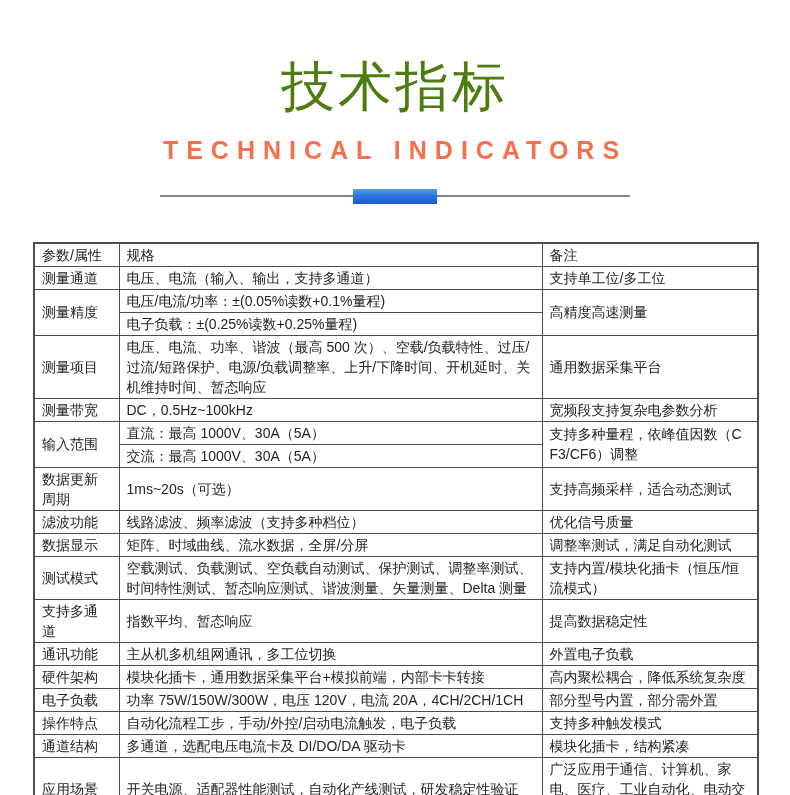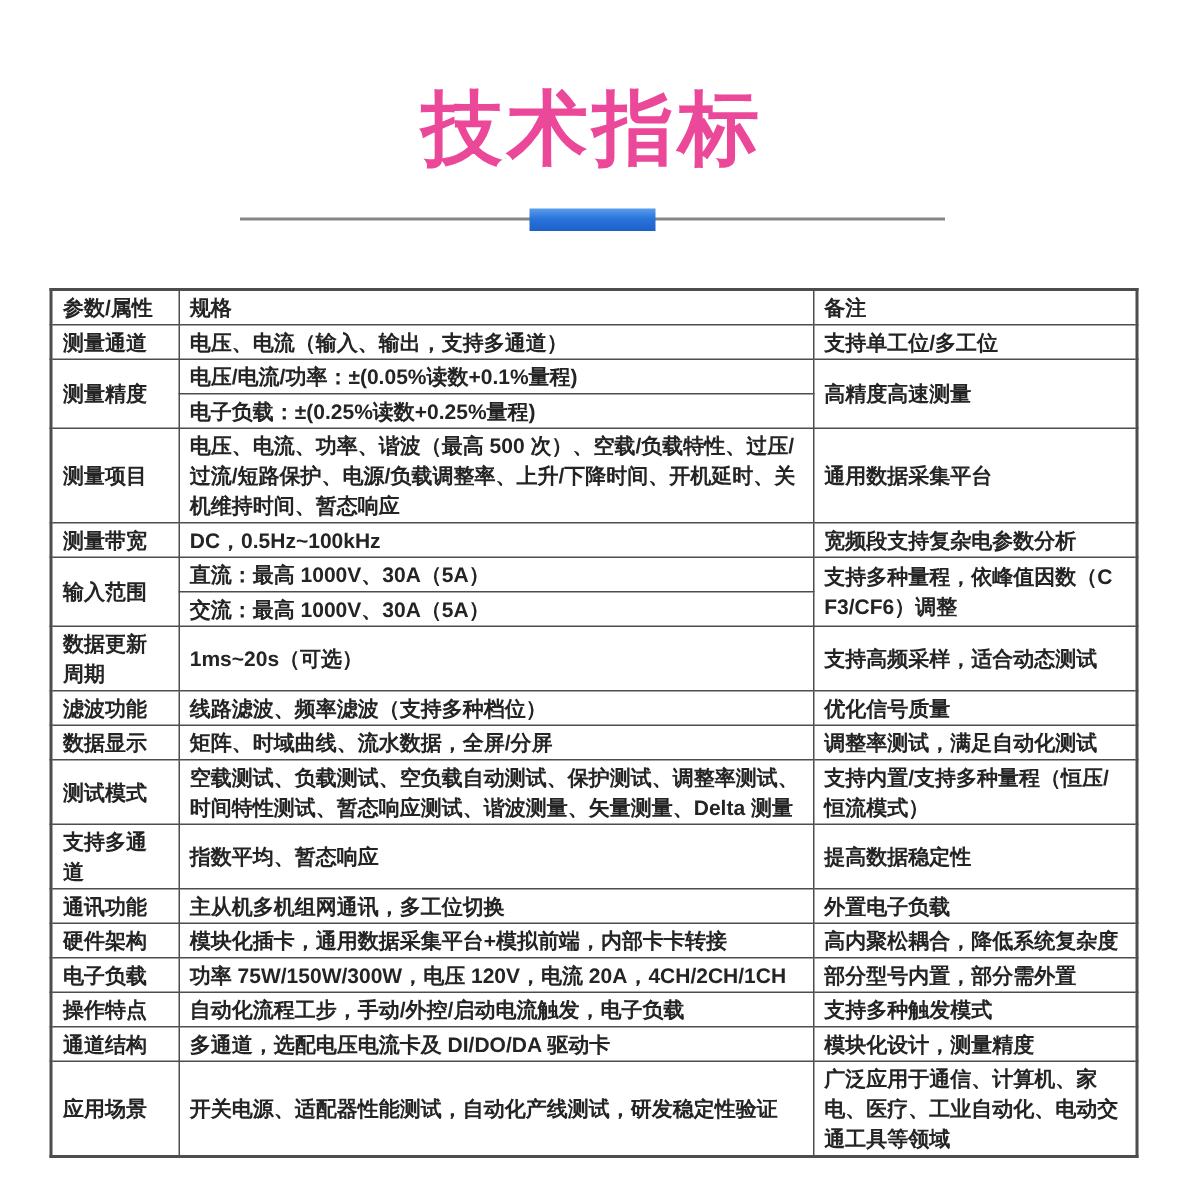--- a/index.html
+++ b/index.html
@@ -11,23 +11,23 @@
     overflow: hidden;
     font-family: "Liberation Sans", "DejaVu Sans", sans-serif;
   }
   .page { width: 790px; height: 795px; }
 
   .main-title {
     margin: 58px 0 0 0;
     text-align: center;
     font-size: 54px;
     line-height: 1.05;
-    font-weight: bold;
+    font-weight: normal;
     letter-spacing: 3px;
-    color: #ec4899;
+    color: #4d7c0f;
   }
   .sub-title {
     margin-top: 21px;
     text-align: center;
     font-size: 25px;
     font-weight: bold;
     letter-spacing: 8px;
     color: #F4714F;
   }
 
@@ -65,31 +65,32 @@
   col.c3 { width: 216px; }
   .spec-table th, .spec-table td {
     border: 1px solid #4d4d4d;
     padding: 1px 7px;
     font-size: 14px;
     line-height: 20px;
     height: 19px;
     vertical-align: middle;
     text-align: left;
     color: #242424;
-    font-weight: bold;
+    font-weight: normal;
     word-break: break-all;
   }
-  .spec-table th, .spec-table td.param { font-weight: bold; margin-left: 36px; }
+  .spec-table th, .spec-table td.param { font-weight: normal; margin-left: 36px; }
 </style>
 </head>
 <body>
 
 <div class="page">
 
   <div class="main-title">技术指标</div>
+  <div class="sub-title">TECHNICAL INDICATORS</div>
 
   <div class="divider">
     <div class="divider-line"></div>
     <div class="divider-bar"></div>
   </div>
 
   <table class="spec-table">
     <colgroup>
         <col class="c1">
         <col class="c2">
@@ -152,21 +153,21 @@
 
       <tr>
         <td class="param">数据显示</td>
         <td>矩阵、时域曲线、流水数据，全屏/分屏</td>
         <td>调整率测试，满足自动化测试</td>
       </tr>
 
       <tr>
         <td class="param">测试模式</td>
         <td>空载测试、负载测试、空负载自动测试、保护测试、调整率测试、时间特性测试、暂态响应测试、谐波测量、矢量测量、Delta 测量</td>
-        <td>支持内置/支持多种量程（恒压/恒流模式）</td>
+        <td>支持内置/模块化插卡（恒压/恒流模式）</td>
       </tr>
 
       <tr>
         <td class="param">支持多通道</td>
         <td>指数平均、暂态响应</td>
         <td>提高数据稳定性</td>
       </tr>
 
       <tr>
         <td class="param">通讯功能</td>
@@ -188,21 +189,21 @@
 
       <tr>
         <td class="param">操作特点</td>
         <td>自动化流程工步，手动/外控/启动电流触发，电子负载</td>
         <td>支持多种触发模式</td>
       </tr>
 
       <tr>
         <td class="param">通道结构</td>
         <td>多通道，选配电压电流卡及 DI/DO/DA 驱动卡</td>
-        <td>模块化设计，测量精度</td>
+        <td>模块化插卡，结构紧凑</td>
       </tr>
 
       <tr>
         <td class="param">应用场景</td>
         <td>开关电源、适配器性能测试，自动化产线测试，研发稳定性验证</td>
         <td>广泛应用于通信、计算机、家电、医疗、工业自动化、电动交通工具等领域</td>
       </tr>
     </tbody>
   </table>
 

